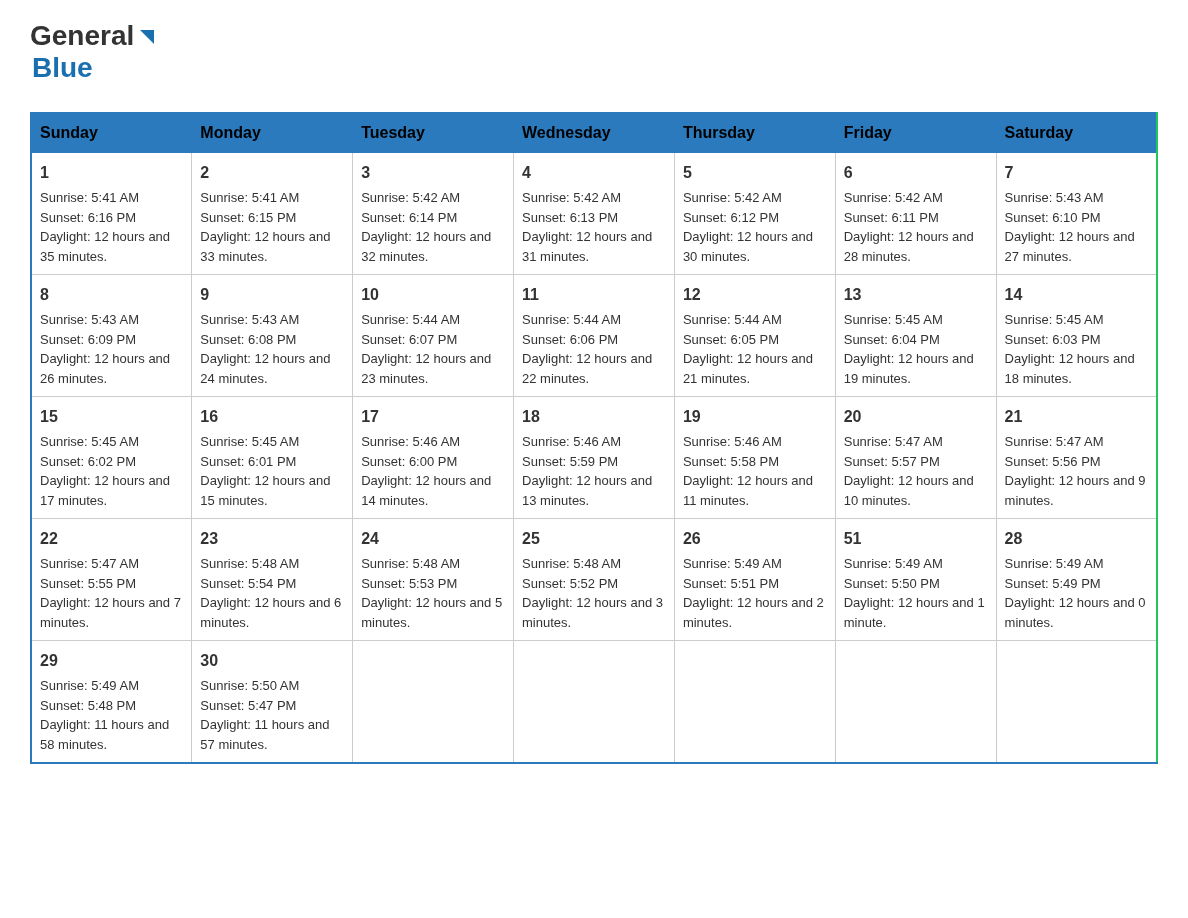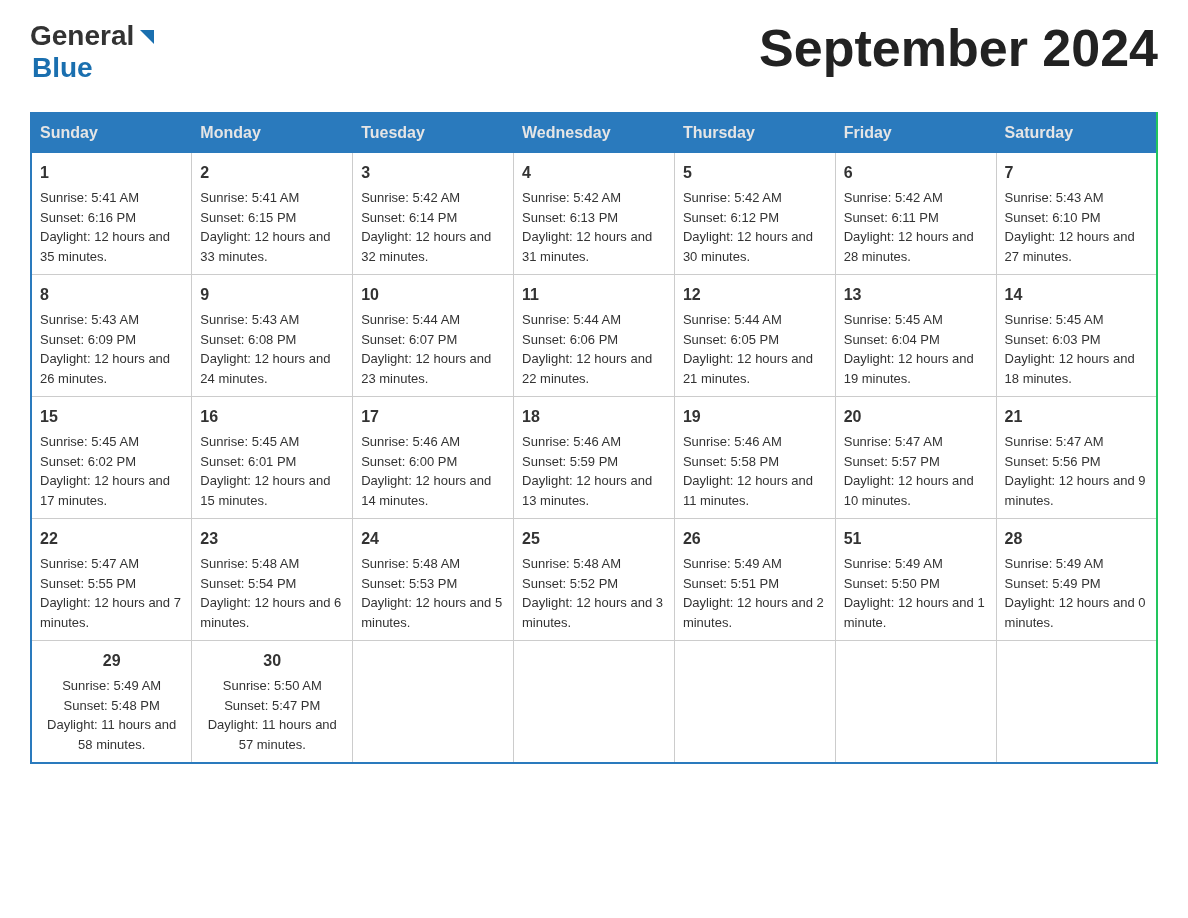--- a/index.html
+++ b/index.html
@@ -49,21 +49,21 @@
       color: #444;
       margin-top: 4px;
     }
     table {
       width: 100%;
       border-collapse: collapse;
       margin-top: 8px;
     }
     thead tr th {
       background-color: #2a7abd;
-      color: #e5e5e5;
+      color: #000000;
       font-size: 16px;
       font-weight: bold;
       padding: 10px 8px;
       text-align: left;
       border: 1px solid #2a7abd;
     }
     tbody tr td {
       vertical-align: top;
       padding: 8px;
       border: 1px solid #ccc;
@@ -79,21 +79,20 @@
       display: block;
       margin-bottom: 3px;
     }
     tbody tr td .day-info {
       font-size: 13px;
       color: #333;
       margin-top: 40px;
     }
     tbody tr:last-child td {
       border-bottom: 2px solid #2a7abd;
-      text-align: center;
     }
     thead tr th:first-child,
     tbody tr td:first-child {
       border-left: 2px solid #2a7abd;
     }
     thead tr th:last-child,
     tbody tr td:last-child {
       border-right: 2px solid #22c55e;
     }
     thead tr th {
@@ -110,21 +109,20 @@
   <div class="logo-wrapper">
     <div class="logo-line1">
       <span class="logo-text-general">General</span>
       <svg width="22" height="22" viewBox="0 0 22 22" style="margin-left:2px;margin-top:2px;">
         <polygon points="4,4 18,4 18,18" fill="#1a6faf"></polygon>
       </svg>
     </div>
     <div class="logo-line2">Blue</div>
   </div>
   <div class="title-block">
-    <div class="calendar-title">September 2024</div>
   </div>
 </div>
 
 <table>
   <thead>
     <tr>
     <th>Sunday</th>
         <th>Monday</th>
         <th>Tuesday</th>
         <th>Wednesday</th>

